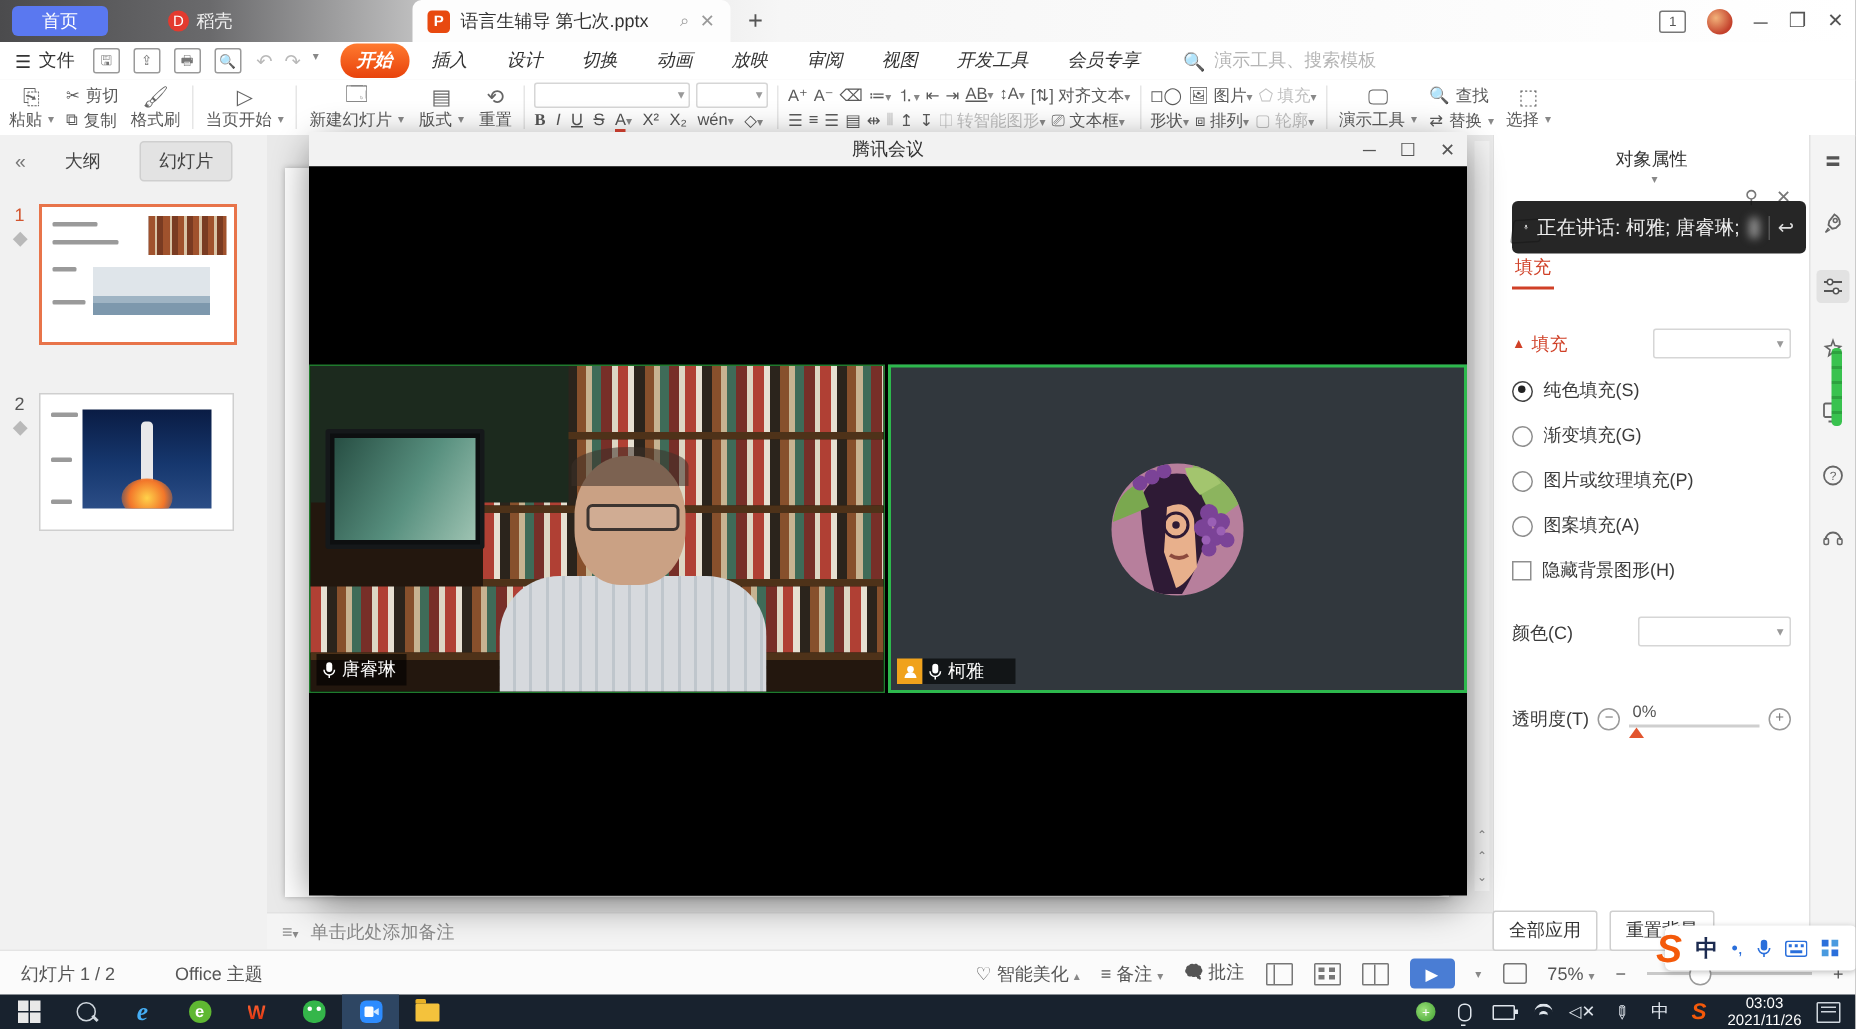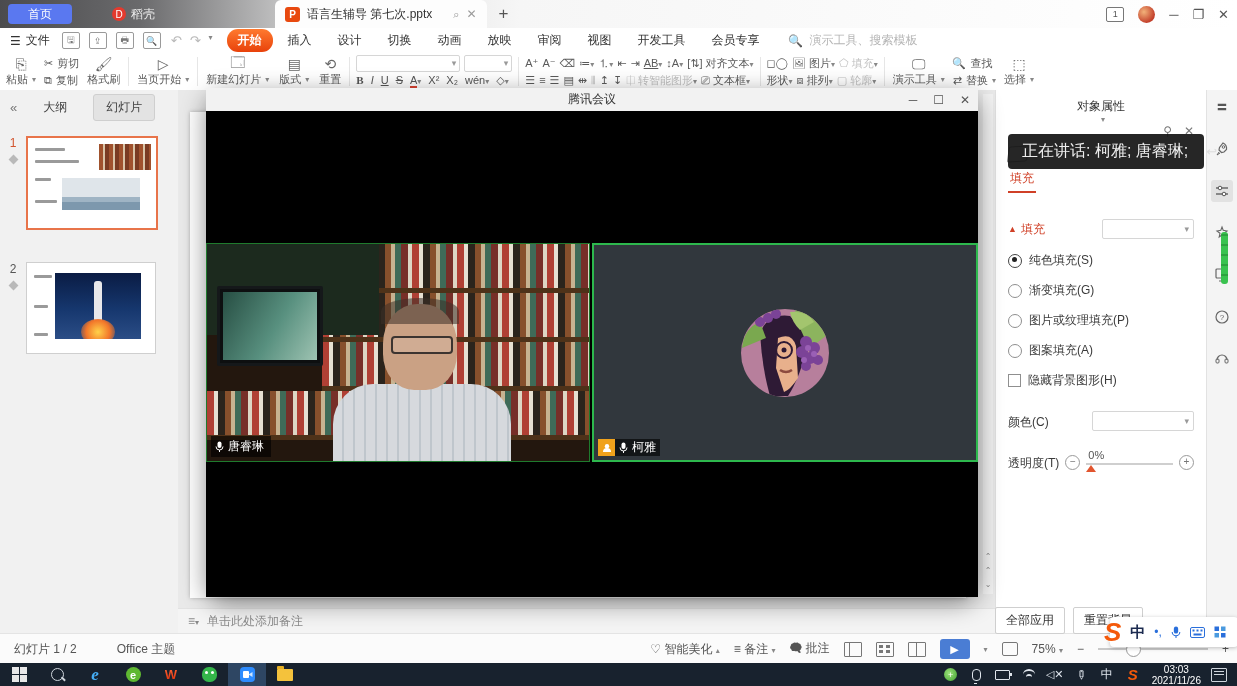--- a/index.html
+++ b/index.html
@@ -20,21 +20,21 @@
   .badge1{width:16px;height:13px;border:1px solid #777;border-radius:2px;font-size:9px;display:flex;align-items:center;justify-content:center;background:#fff;}
   .avatar-s{width:17px;height:17px;border-radius:50%;background:radial-gradient(circle at 35% 35%,#f2b27a,#c3402b 70%);}
   .winbtn{font-size:13px;color:#555;}
   
   .menubar{left:0;top:28px;width:1237px;height:25px;background:#ffffff;border-bottom:1px solid #ededed;display:flex;align-items:center;}
   .mb-file{display:flex;align-items:center;gap:5px;margin-left:10px;color:#333;}
   .mb-qicons{display:flex;gap:9px;margin-left:12px;color:#6d6d6d;font-size:13px;}
   .qi{width:16px;height:15px;border:1px solid #9a9a9a;border-radius:2px;font-size:9px;display:flex;align-items:center;justify-content:center;color:#777;}
   .mb-undo{margin-left:10px;color:#b9b9b9;font-size:13px;display:flex;gap:8px;}
   .mb-items{display:flex;align-items:center;margin-left:14px;gap:4px;}
-  .mi{padding:3px 11px;color:#333;}
+  .mi{padding:3px 11px;color:#333;font-style:italic;}
   .mi.active{background:linear-gradient(#ff7a2f,#e8420b);color:#fff;border-radius:11px;font-weight:bold;}
   .mb-search{display:flex;align-items:center;gap:6px;margin-left:18px;color:#b5b5b5;}
   .menubar-right{position:absolute;right:10px;top:28px;height:25px;display:flex;align-items:center;gap:13px;color:#555;}
   .mr-item{display:flex;align-items:center;gap:4px;}
   
   .toolbar{left:0;top:53px;width:1237px;height:37px;background:#ffffff;border-bottom:1px solid #e3e3e3;display:flex;align-items:stretch;color:#5a5a5a;}
   .tb-group{display:flex;align-items:stretch;padding:2px 4px;gap:6px;}
   .tb-sep{width:1px;background:#e6e6e6;margin:4px 2px;}
   .tall{display:flex;flex-direction:column;align-items:center;justify-content:space-between;padding:1px 2px;font-size:11px;}
   .tall .ic{font-size:14px;color:#666;height:16px;display:flex;align-items:center;}
@@ -90,46 +90,46 @@
   .person{position:absolute;left:118px;top:52px;width:190px;height:170px;}
   .head{position:absolute;left:58px;top:8px;width:74px;height:86px;background:#caa184;border-radius:46% 46% 42% 42%;}
   .hair{position:absolute;left:56px;top:2px;width:78px;height:26px;background:rgba(60,48,40,.55);border-radius:50% 50% 0 0;}
   .glasses{position:absolute;left:66px;top:40px;width:58px;height:14px;border:2px solid #3c3430;border-radius:4px;background:rgba(255,255,255,.12);}
   .body-sh{position:absolute;left:8px;top:88px;width:178px;height:82px;background:
      repeating-linear-gradient(90deg,#d6d9dd 0 9px,#bfc6cc 9px 11px),
      repeating-linear-gradient(0deg,rgba(150,160,170,.35) 0 9px,rgba(255,255,255,0) 9px 11px);border-radius:40px 40px 0 0;}
   .nametag{position:absolute;left:4px;bottom:4px;background:rgba(0,0,0,.62);color:#fff;display:flex;align-items:center;gap:4px;padding:2px 7px 2px 4px;font-size:12px;}
   .nametag2{position:absolute;left:4px;bottom:4px;display:flex;align-items:center;gap:0;font-size:12px;}
   .ptag{width:17px;height:17px;background:#f0a21c;display:flex;align-items:center;justify-content:center;}
-  .ntag-black{background:rgba(0,0,0,.62);color:#fff;display:flex;align-items:center;gap:4px;padding:2px 4px 2px 4px;height:13px;}
+  .ntag-black{background:rgba(0,0,0,.62);color:#fff;display:flex;align-items:center;gap:4px;padding:2px 21px 2px 4px;height:13px;}
   
   .feed-r{background:#31373d;display:flex;align-items:center;justify-content:center;}
   
   .speakov{left:1008px;top:134px;width:196px;height:35px;background:rgba(20,20,20,.92);border-radius:4px;display:flex;align-items:center;gap:6px;padding:0 8px;box-sizing:border-box;color:#eee;z-index:30;}
-  .speakov .txt{font-size:16px;white-space:nowrap;}
+  .speakov .txt{font-size:13px;white-space:nowrap;}
   .blurblob{width:26px;height:14px;background:#8f8f8f;border-radius:3px;filter:blur(3px);}
   .ov-sep{width:1px;height:16px;background:#555;}
   .ov-arrow{color:#ddd;font-size:13px;}
   
   .props{left:995px;top:90px;width:211px;height:543px;background:#fff;border-left:1px solid #e0e0e0;box-sizing:border-box;padding:8px 12px;}
   .pp-head{display:flex;align-items:center;color:#333;flex-direction:column;}
   .pp-head .hr-ic{margin-left:auto;display:flex;gap:12px;color:#777;font-size:12px;}
   .shape-ic{width:18px;height:14px;border:1.5px solid #8a8a8a;transform:skewX(-12deg) rotate(-4deg);margin-top:8px;border-radius:2px;}
   .pp-tab{color:#d04027;border-bottom:2px solid #d04027;display:inline-block;padding:4px 2px;margin-top:4px;}
   .pp-sec{display:flex;align-items:center;margin-top:26px;color:#d04027;gap:4px;}
   .pp-sec .ddl{margin-left:auto;width:86px;height:18px;}
   .opt{display:flex;align-items:center;gap:7px;margin-top:13px;color:#3b3b3b;}
   .radio{width:12px;height:12px;border:1px solid #8f8f8f;border-radius:50%;position:relative;background:#fff;}
   .radio.sel{border-color:#444;}
   .radio.sel::after{content:"";position:absolute;left:2.5px;top:2.5px;width:5px;height:5px;border-radius:50%;background:#222;}
   .chk{width:11px;height:11px;border:1px solid #8f8f8f;background:#fff;}
   .pp-row{display:flex;align-items:flex-end;margin-top:22px;color:#3b3b3b;}
   .pp-row .ddl{margin-left:auto;width:96px;height:18px;}
   .ddl{border:1px solid #d6d6d6;border-radius:2px;background:#fff;display:flex;align-items:center;justify-content:flex-end;padding-right:4px;color:#999;font-size:9px;}
-  .transrow{display:flex;margin-top:24px;color:#3b3b3b;gap:6px;}
+  .transrow{display:flex;align-items:center;margin-top:40px;color:#3b3b3b;gap:6px;}
   .circbtn{width:13px;height:13px;border:1px solid #9a9a9a;border-radius:50%;color:#777;font-size:10px;line-height:11px;text-align:center;}
   .slider{position:relative;flex:1;height:2px;background:#cfcfcf;margin-top:8px;}
   .slider .pct{position:absolute;left:2px;top:-14px;font-size:11px;color:#555;}
   .slider .mark{position:absolute;left:0;top:2px;width:0;height:0;border-left:5px solid transparent;border-right:5px solid transparent;border-bottom:7px solid #e2552e;}
   .pp-bottom{position:absolute;left:995px;top:607px;display:flex;gap:8px;z-index:5;}
   .pbtn{border:1px solid #cfcfcf;background:#fff;padding:4px 10px;color:#333;border-radius:2px;}
   
   .vbar{left:1206px;top:90px;width:31px;height:543px;background:#f4f4f4;border-left:1px solid #e2e2e2;display:flex;flex-direction:column;align-items:center;padding-top:6px;box-sizing:border-box;gap:20px;color:#555;}
   .vic{width:22px;height:22px;display:flex;align-items:center;justify-content:center;}
   .vic.active{background:#e2e2e2;border-radius:3px;}

